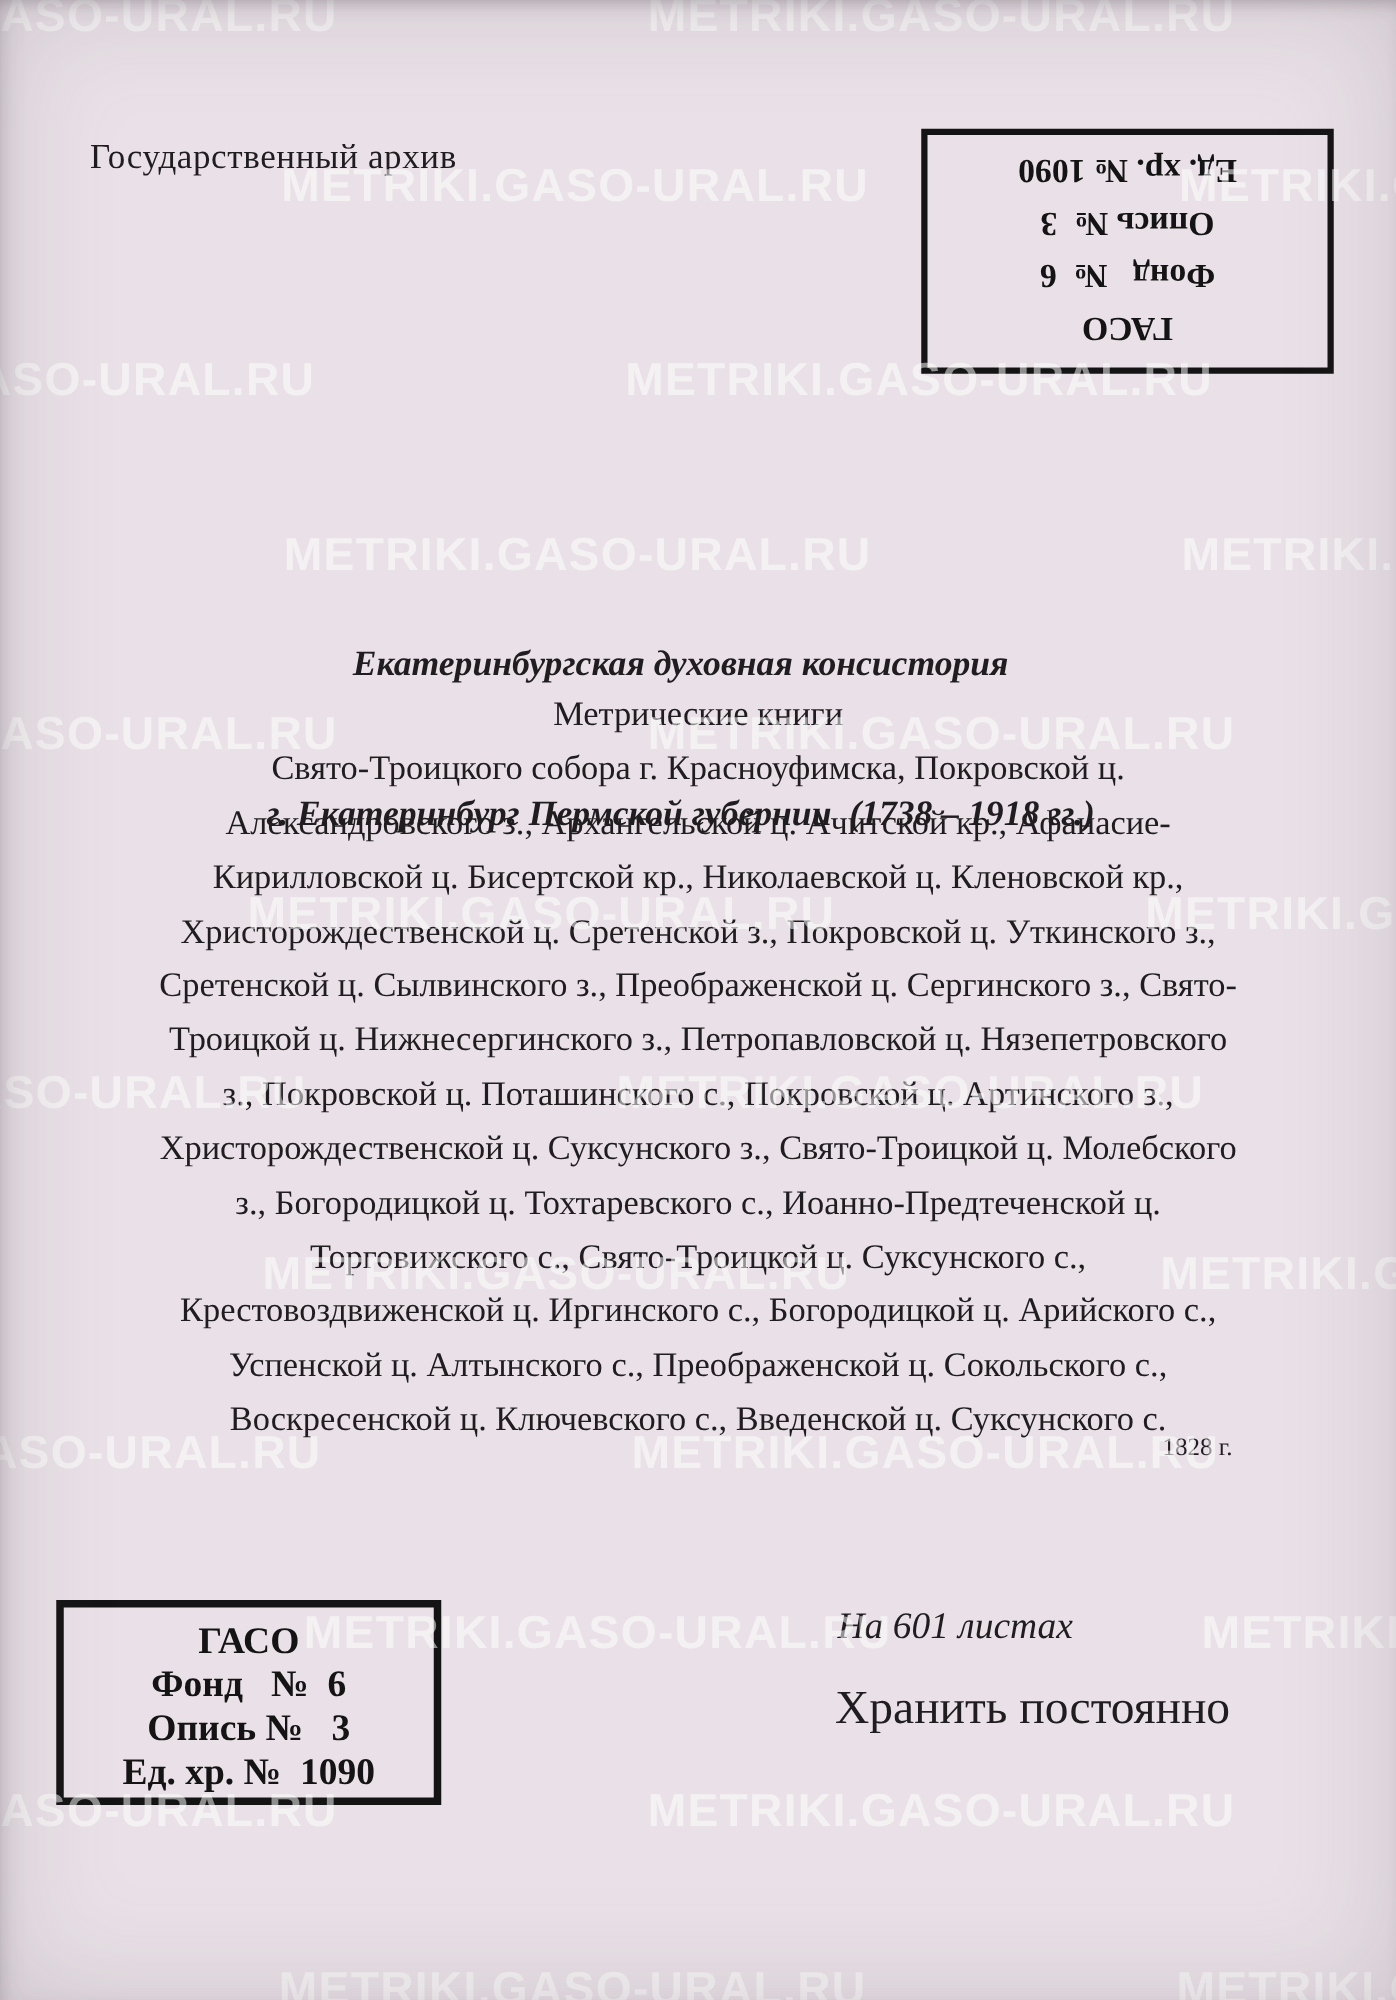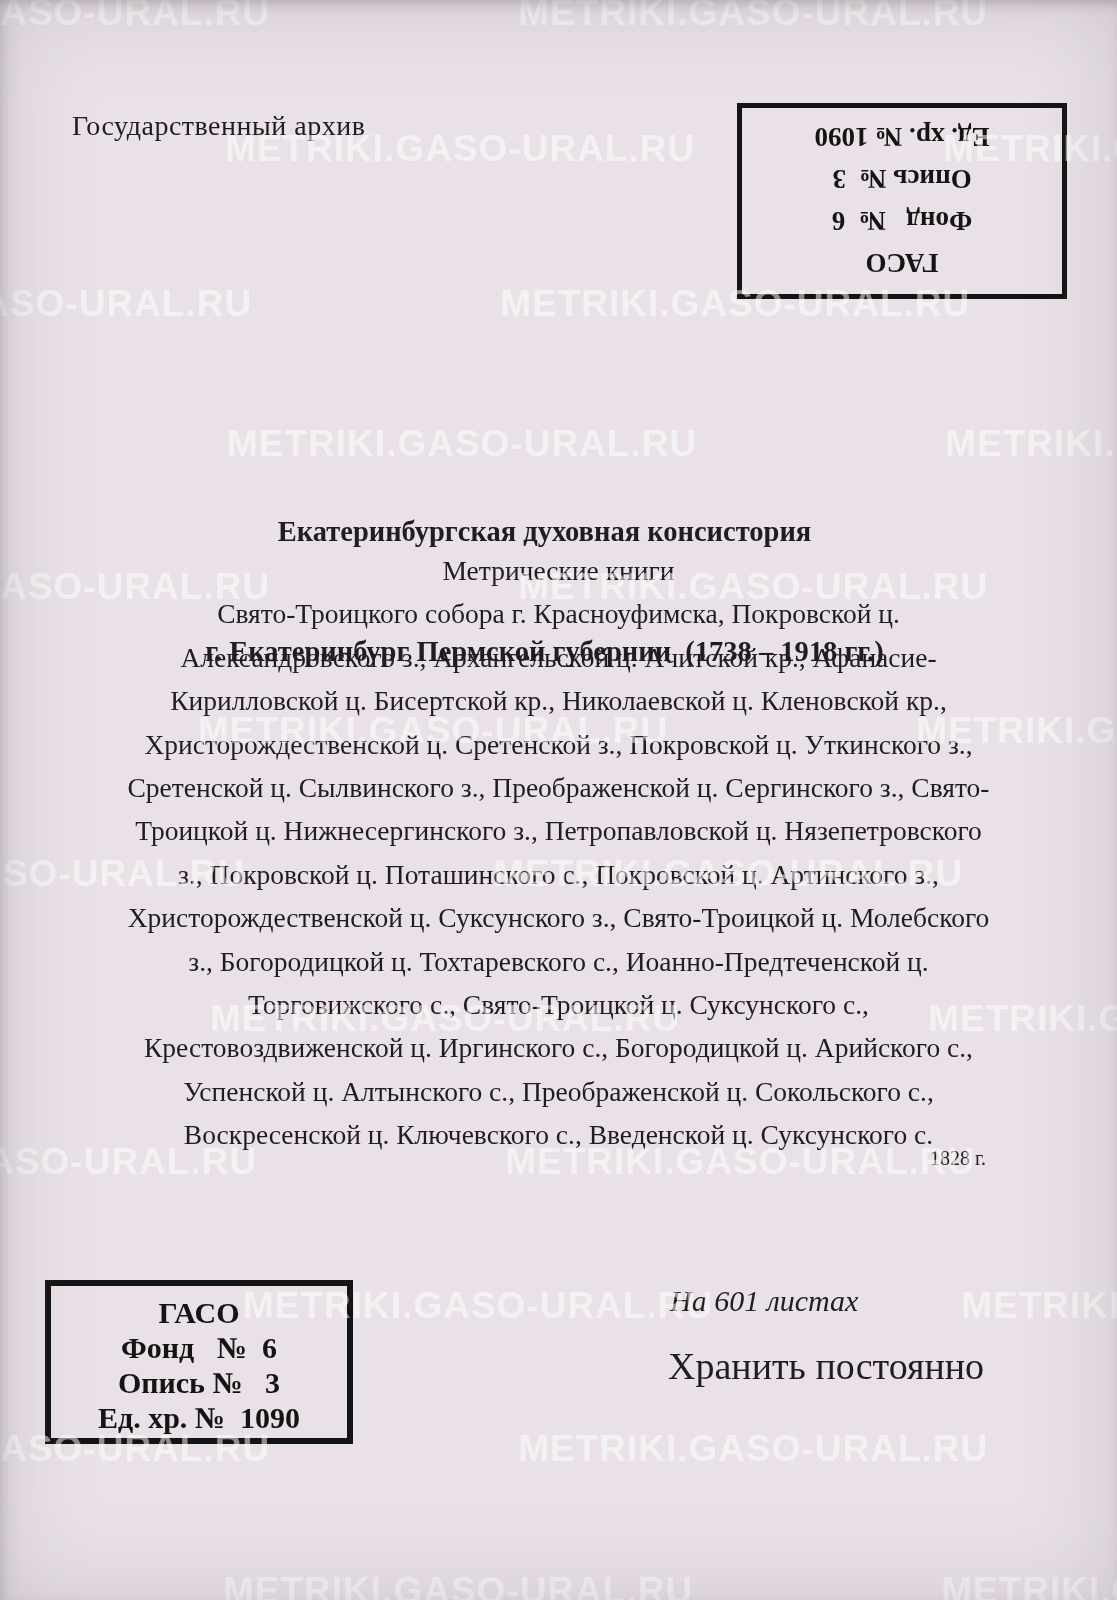--- a/index.html
+++ b/index.html
@@ -29,21 +29,21 @@
   .stamp .stamp-line{white-space:pre;font-weight:700;}
   .stamp-top{
     position:absolute;left:737px;top:103px;width:330px;height:196px;
     border:5px solid var(--stamp-ink);
     transform:rotate(180deg);
     padding-top:10px;
   }
   .stamp-top .stamp-line{font-size:27px;line-height:42px;}
   .title{
     position:absolute;left:0;top:432px;width:1089px;text-align:center;
-    font-weight:700;font-size:28.5px;line-height:40px;white-space:pre;
+    font-weight:700;font-size:28.5px;line-height:40px;white-space:pre;font-style:italic;
   }
   .body-text{
     position:absolute;left:0;top:549px;width:1117px;text-align:center;
     font-size:27.5px;line-height:43.4px;
   }
   .year{position:absolute;left:930px;top:1147px;font-size:20px;}
   .stamp-bottom{
     position:absolute;left:45px;top:1280px;width:308px;height:164px;
     border:6px solid var(--stamp-ink);
     padding-top:9px;

